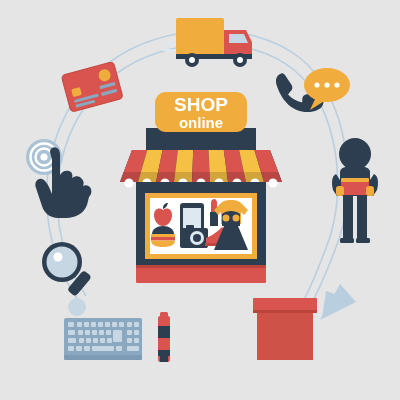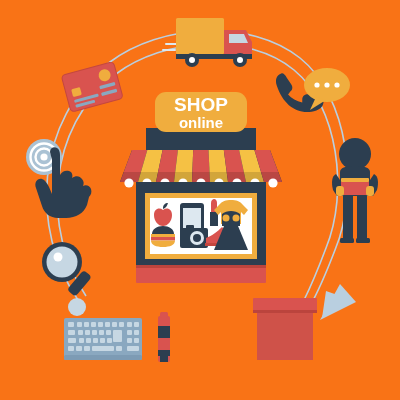--- a/index.html
+++ b/index.html
@@ -7,21 +7,21 @@
     padding: 0;
     background: #ffffff;
   }
   body {
     font-family: "Liberation Sans", sans-serif;
   }
   #stage {
     position: relative;
     width: 400px;
     height: 400px;
-    background: #f97316;
+    background: #e5e5e5;
     overflow: hidden;
   }
   #stage svg {
     display: block;
   }
   .shop-sign-text {
     font-family: "Liberation Sans", sans-serif;
     font-weight: bold;
     fill: #ffffff;
   }

